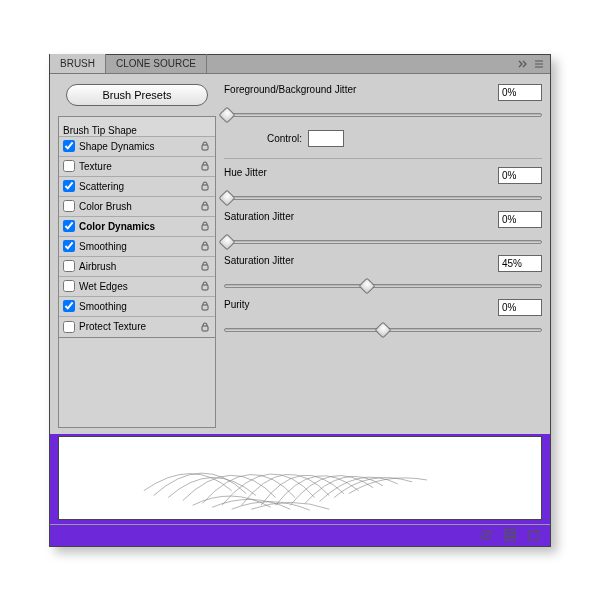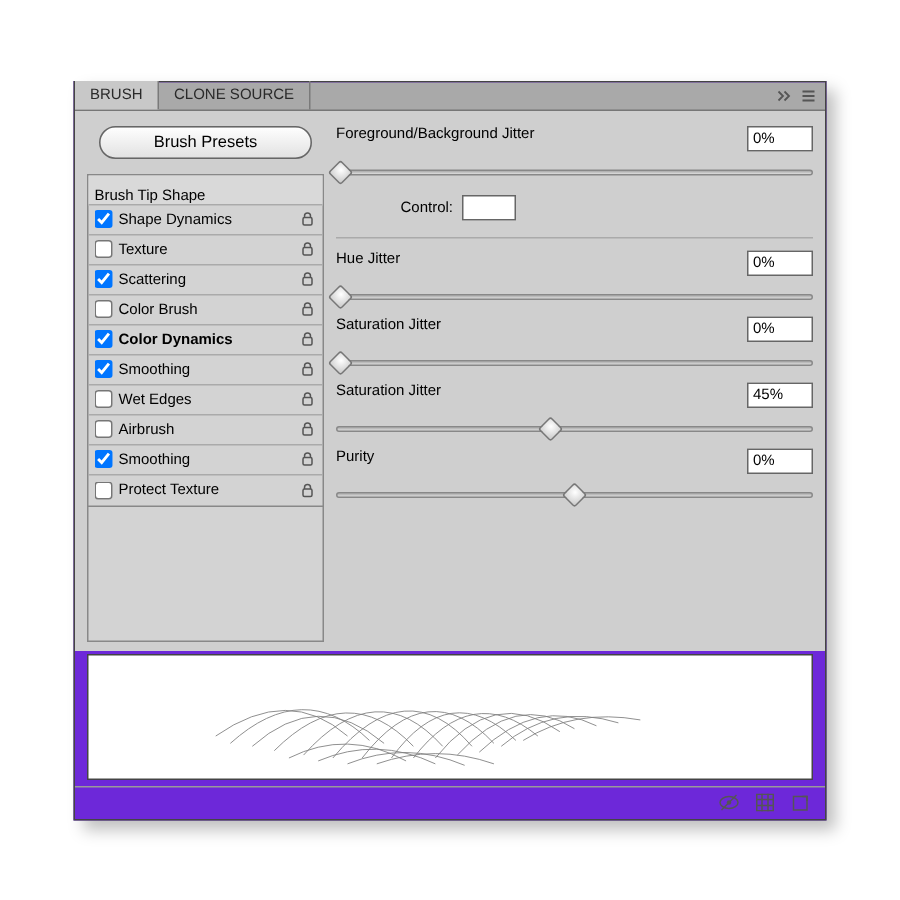--- a/index.html
+++ b/index.html
@@ -307,32 +307,32 @@
               <svg width="10" height="10" viewBox="0 0 10 10">
                 <rect x="2" y="4" width="6" height="5" rx="1" fill="none" stroke="#555"></rect>
                 <path d="M3 4 V3 a2 2 0 0 1 4 0 V4" fill="none" stroke="#555"></path>
               </svg>
             </span>
         </div>
 
 
         <div class="opt-row">
           <input type="checkbox" style="">
+          <span class="label">Airbrush</span>
+          <span class="lock-icon">
+              <svg width="10" height="10" viewBox="0 0 10 10">
+                <rect x="2" y="4" width="6" height="5" rx="1" fill="none" stroke="#555"></rect>
+                <path d="M3 4 V3 a2 2 0 0 1 4 0 V4" fill="none" stroke="#555"></path>
+              </svg>
+            </span>
+        </div>
+
+        <div class="opt-row">
+          <input type="checkbox" style="">
           <span class="label">Wet Edges</span>
-          <span class="lock-icon">
-              <svg width="10" height="10" viewBox="0 0 10 10">
-                <rect x="2" y="4" width="6" height="5" rx="1" fill="none" stroke="#555"></rect>
-                <path d="M3 4 V3 a2 2 0 0 1 4 0 V4" fill="none" stroke="#555"></path>
-              </svg>
-            </span>
-        </div>
-
-        <div class="opt-row">
-          <input type="checkbox" style="">
-          <span class="label">Airbrush</span>
           <span class="lock-icon">
               <svg width="10" height="10" viewBox="0 0 10 10">
                 <rect x="2" y="4" width="6" height="5" rx="1" fill="none" stroke="#555"></rect>
                 <path d="M3 4 V3 a2 2 0 0 1 4 0 V4" fill="none" stroke="#555"></path>
               </svg>
             </span>
         </div>
 
         <div class="opt-row">
           <input type="checkbox" checked="" style="">

